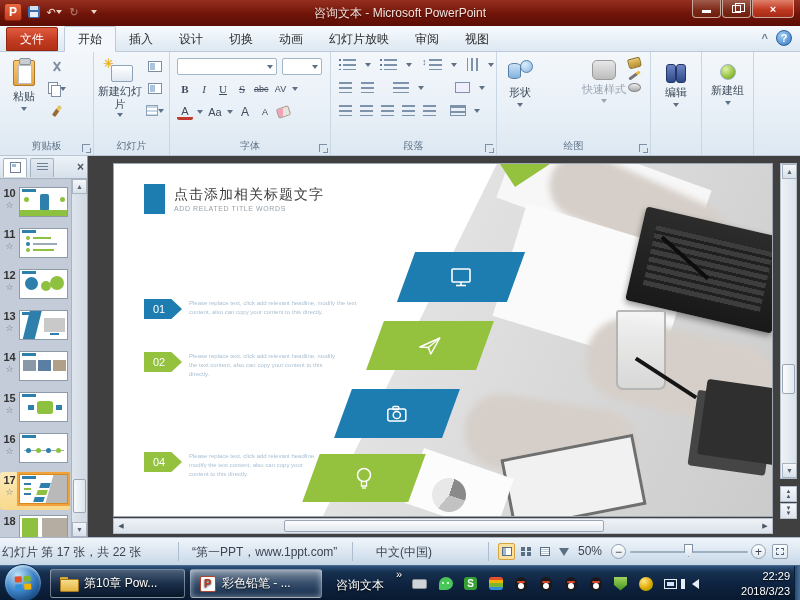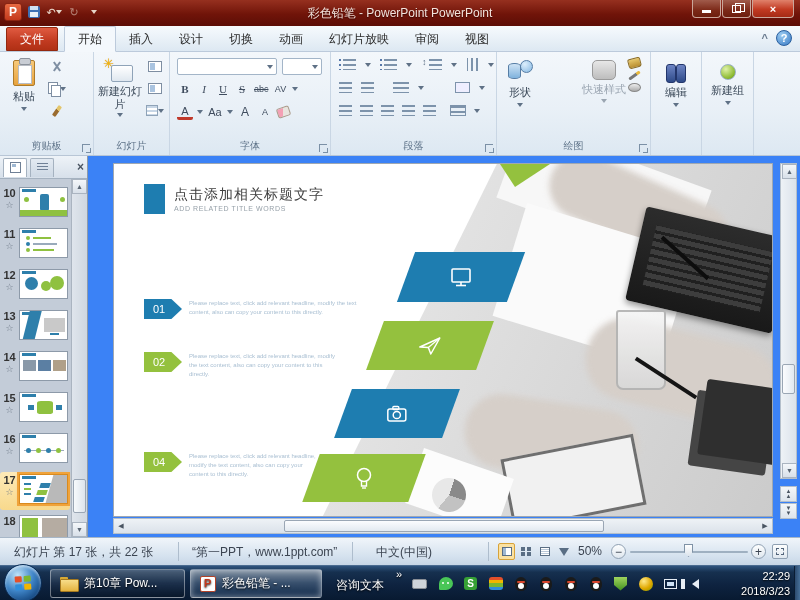--- a/index.html
+++ b/index.html
@@ -119,21 +119,21 @@
   .sthumb{position:absolute;left:19px;top:2px;width:49px;height:30px;background:#fff;border:1px solid #8d9aa9;overflow:hidden;}
   .srow.sel .sthumb{outline:2px solid #f0a33a;border-color:#d98a1e;box-shadow:0 0 4px #f7c36b;}
   .srow.sel{background:linear-gradient(#fdeab8,#f8d98c);border-radius:3px;}
   .th-head{position:absolute;left:2px;top:1px;width:14px;height:3px;background:#2e7fab;}
   .sbar{position:absolute;right:0;top:23px;width:16px;bottom:0;background:linear-gradient(90deg,#dfe5ec,#cfd7e0);border-left:1px solid #aab4c0;}
   .sbtn{position:absolute;left:0;width:15px;height:15px;display:flex;align-items:center;justify-content:center;font-size:7px;color:#5a6673;background:linear-gradient(#f4f7fa,#d8e0e9);border:1px solid #aab4c0;}
   .sthumbbar{position:absolute;left:1px;width:13px;height:34px;background:linear-gradient(90deg,#f7fafc,#dde4ec);border:1px solid #9aa6b4;border-radius:2px;}
   .grip{width:7px;height:5px;margin:14px auto 0;background:repeating-linear-gradient(to bottom,#8c98a8 0 1px,transparent 1px 2px);}
 
   
-  #main{position:absolute;left:88px;top:156px;width:712px;height:381px;background:#3b82f6;}
+  #main{position:absolute;left:88px;top:156px;width:712px;height:381px;background:#404040;}
   #canvas{position:absolute;left:25px;top:7px;width:660px;height:354px;background:#fff;border:1px solid #9fa8b2;overflow:hidden;}
   .titlesq{position:absolute;left:30px;top:20px;width:21px;height:30px;background:#1e7db0;}
   .stitle{position:absolute;left:60px;top:22px;font-size:14px;color:#404040;letter-spacing:1px;}
   .ssub{position:absolute;left:60px;top:41px;font-size:7px;color:#97a1a9;letter-spacing:0.6px;}
   .item{position:absolute;left:30px;display:flex;align-items:flex-start;}
   .pennant{width:38px;height:20px;color:#fff;font-size:11px;display:flex;align-items:center;justify-content:center;padding-right:8px;
     clip-path:polygon(0 0,72% 0,100% 50%,72% 100%,0 100%);flex:none;}
   .pen-blue{background:#1e7db0;} .pen-green{background:#94c13e;}
   .itext{margin-left:7px;font-size:6px;line-height:1.5;color:#a9bfd2;}
   .para{position:absolute;transform:skewX(-20deg);display:flex;align-items:center;justify-content:center;}
@@ -232,21 +232,21 @@
           <span>↶</span>
           <span class="dda" style="border-top-color:#e8d6c9"></span>
         </div>
       <div class="qbtn" style="opacity:.55">
           <span>↻</span>
         </div>
       <div class="qbtn">
           <span class="dda" style="border-top-color:#e8d6c9"></span>
         </div>
     </div>
-    <div id="title-text">彩色铅笔 - PowerPoint PowerPoint</div>
+    <div id="title-text">咨询文本 - Microsoft PowerPoint</div>
     <div class="winbtns">
       <div class="wbtn">
           <span class="min-glyph"></span>
         </div>
       <div class="wbtn">
           <span class="restore-glyph"></span>
         </div>
       <div class="wbtn close">
           <span>×</span>
         </div>
@@ -612,21 +612,21 @@
       </div>
 
     <div class="hscroll">
       <div class="hbtn" style="left:0">◀</div>
       <div class="hthumb"><span class="hgrip"></span></div>
       <div class="hbtn" style="right:0">▶</div>
     </div>
   </div>
 
   <div id="statusbar">
-    <div class="sbseg" style="left:14px">幻灯片 第 17 张，共 22 张</div>
+    <div class="sbseg" style="left:2px">幻灯片 第 17 张，共 22 张</div>
     <div class="sbdiv" style="left:178px"></div>
     <div class="sbseg" style="left:192px">“第一PPT，www.1ppt.com”</div>
     <div class="sbdiv" style="left:352px"></div>
     <div class="sbseg" style="left:376px">中文(中国)</div>
     <div class="sbdiv" style="left:488px"></div>
     <div class="viewbtn on" style="left:498px">
         <span class="vb-normal"></span>
       </div>
     <div class="viewbtn" style="left:517px">
         <span class="vb-sorter"></span>

